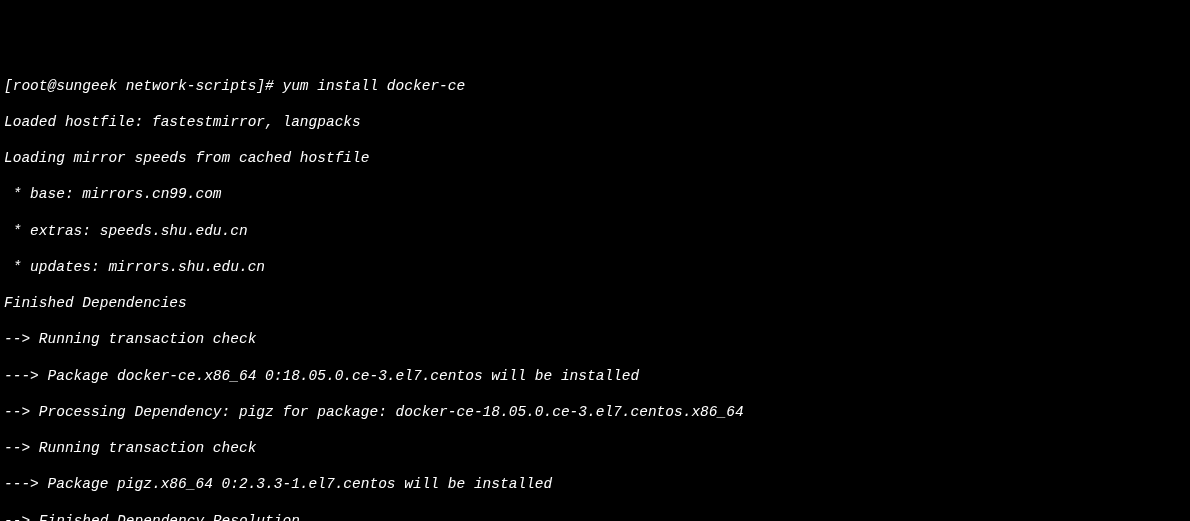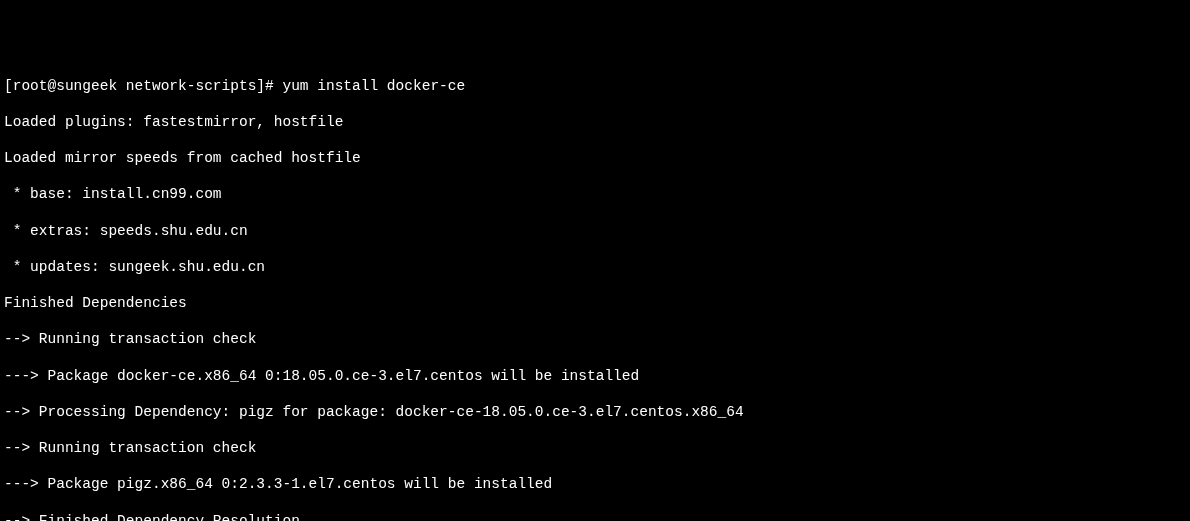--- a/index.html
+++ b/index.html
@@ -10,33 +10,34 @@
       font-family: "Courier New", Courier, monospace;
       font-size: 14.5px;
       line-height: 1.25;
       white-space: pre;
       width: 1190px;
       box-sizing: border-box;
       overflow: hidden;
     }
     .line {
       display: block;
+      font-style: italic;
     }
   </style>
 </head>
 <body>
 
 
 
 <span class="line"><span>[root@sungeek network-scripts]# </span><span>yum install docker-ce</span></span>
-<span class="line">Loaded plugins: fastestmirror, hostfile</span>
-<span class="line">Loaded mirror speeds from cached hostfile</span>
-<span class="line"> * base: install.cn99.com</span>
+<span class="line">Loaded hostfile: fastestmirror, langpacks</span>
+<span class="line">Loading mirror speeds from cached hostfile</span>
+<span class="line"> * base: mirrors.cn99.com</span>
 <span class="line"> * extras: speeds.shu.edu.cn</span>
-<span class="line"> * updates: sungeek.shu.edu.cn</span>
+<span class="line"> * updates: mirrors.shu.edu.cn</span>
 <span class="line">Finished Dependencies</span>
 <span class="line">--&gt; Running transaction check</span>
 <span class="line">---&gt; Package docker-ce.x86_64 0:18.05.0.ce-3.el7.centos will be installed</span>
 <span class="line">--&gt; Processing Dependency: pigz for package: docker-ce-18.05.0.ce-3.el7.centos.x86_64</span>
 <span class="line">--&gt; Running transaction check</span>
 <span class="line">---&gt; Package pigz.x86_64 0:2.3.3-1.el7.centos will be installed</span>
 <span class="line">--&gt; Finished Dependency Resolution</span>
 <span class="line"></span>
 
 <span class="line"></span>

